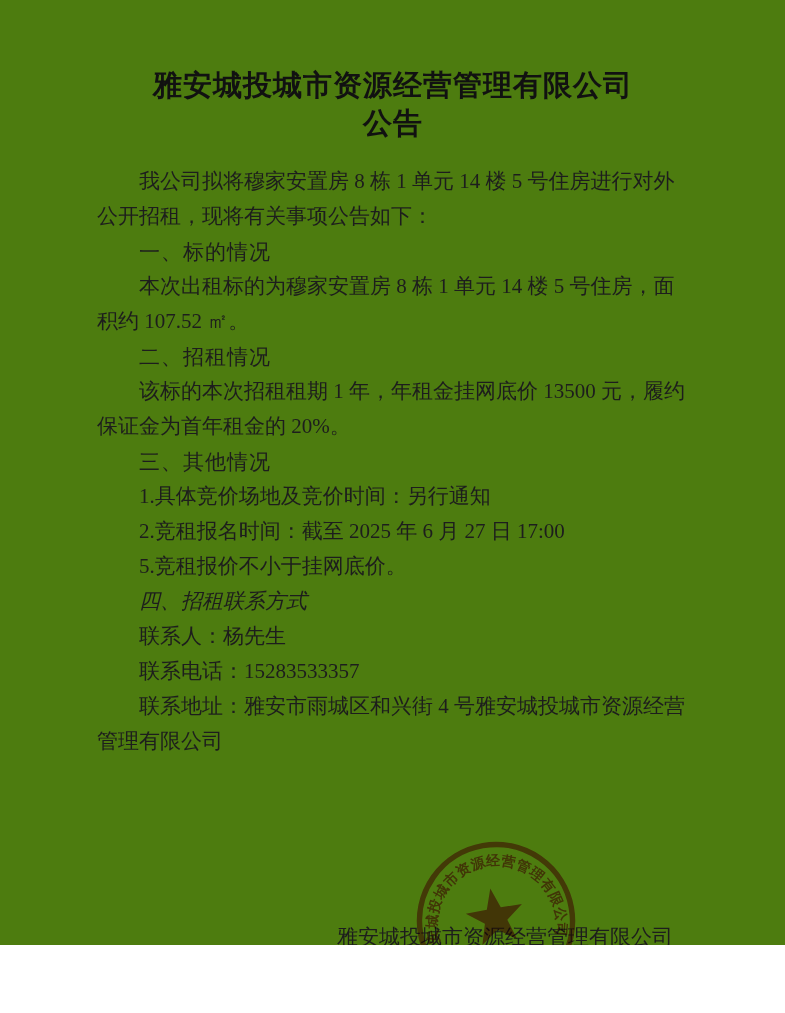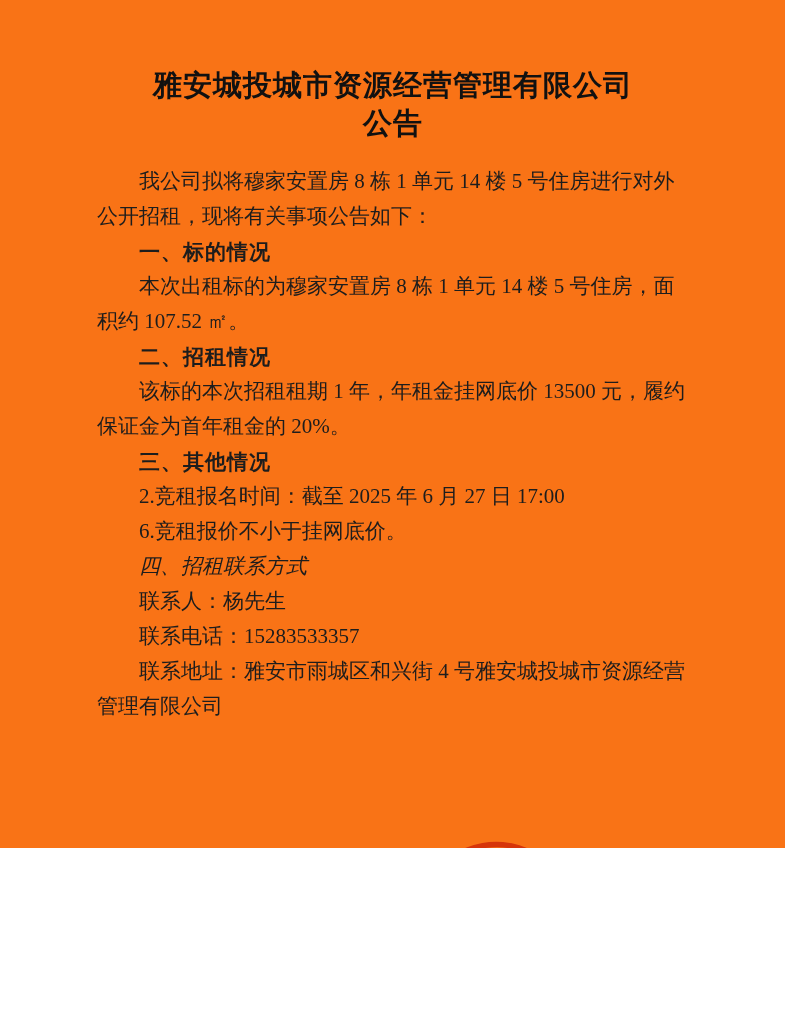--- a/index.html
+++ b/index.html
@@ -1,21 +1,21 @@
 <!DOCTYPE html>
 <html><head>
 <meta charset="utf-8">
 <style>
   * { box-sizing: border-box; }
   html, body { margin: 0; padding: 0; background: #ffffff; }
   .page {
     position: relative;
     width: 785px;
-    height: 848px;
-    background: #f97316;
+    height: 945px;
+    background: #4d7c0f;
     overflow: hidden;
     color: #1d1d1d;
     font-family: "Liberation Serif", "DejaVu Serif", serif;
   }
   .content {
     position: absolute;
     left: 97px;
     top: 66px;
     width: 592px;
   }
@@ -31,21 +31,21 @@
   }
   .body-text p {
     margin: 0;
     font-size: 21px;
     line-height: 35px;
     text-indent: 2em;
     color: #1d1d1d;
   }
   .heading-bold {
     font-family: "Liberation Sans", "DejaVu Sans", sans-serif;
-    font-weight: bold;
+    font-weight: normal;
     font-size: 21.5px;
     line-height: 35px;
     text-indent: 2em;
     margin: 0;
     color: #222;
     letter-spacing: 1px;
   }
   .heading-plain {
     font-size: 21px;
     line-height: 35px;
@@ -94,22 +94,23 @@
     <div class="body-text">
       <p>我公司拟将穆家安置房 8 栋 1 单元 14 楼 5 号住房进行对外公开招租，现将有关事项公告如下：</p>
 
       <p class="heading-bold">一、标的情况</p>
       <p>本次出租标的为穆家安置房 8 栋 1 单元 14 楼 5 号住房，面积约 107.52 ㎡。</p>
 
       <p class="heading-bold">二、招租情况</p>
       <p>该标的本次招租租期 1 年，年租金挂网底价 13500 元，履约保证金为首年租金的 20%。</p>
 
       <p class="heading-bold">三、其他情况</p>
+      <p>1.具体竞价场地及竞价时间：另行通知</p>
       <p>2.竞租报名时间：截至 2025 年 6 月 27 日 17:00</p>
-      <p>6.竞租报价不小于挂网底价。</p>
+      <p>5.竞租报价不小于挂网底价。</p>
 
       <p class="heading-plain">四、招租联系方式</p>
       <p>联系人：杨先生</p>
       <p>联系电话：15283533357</p>
       <p>联系地址：雅安市雨城区和兴街 4 号雅安城投城市资源经营管理有限公司</p>
     </div>
 
   </div>
 
   <div class="signature-block">

